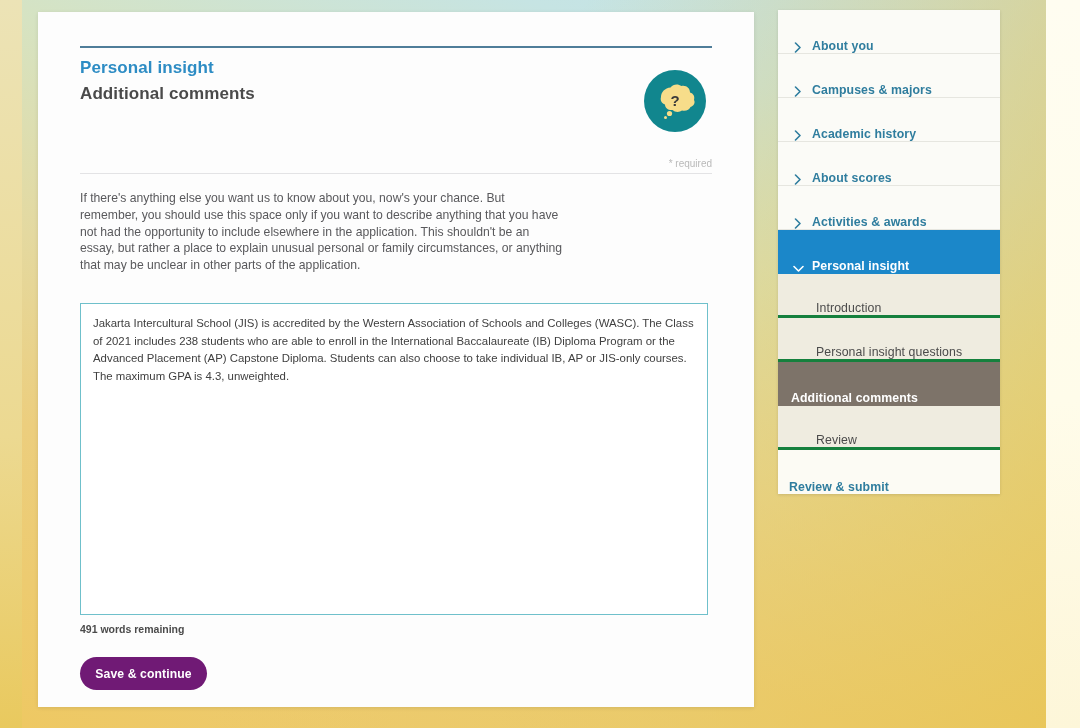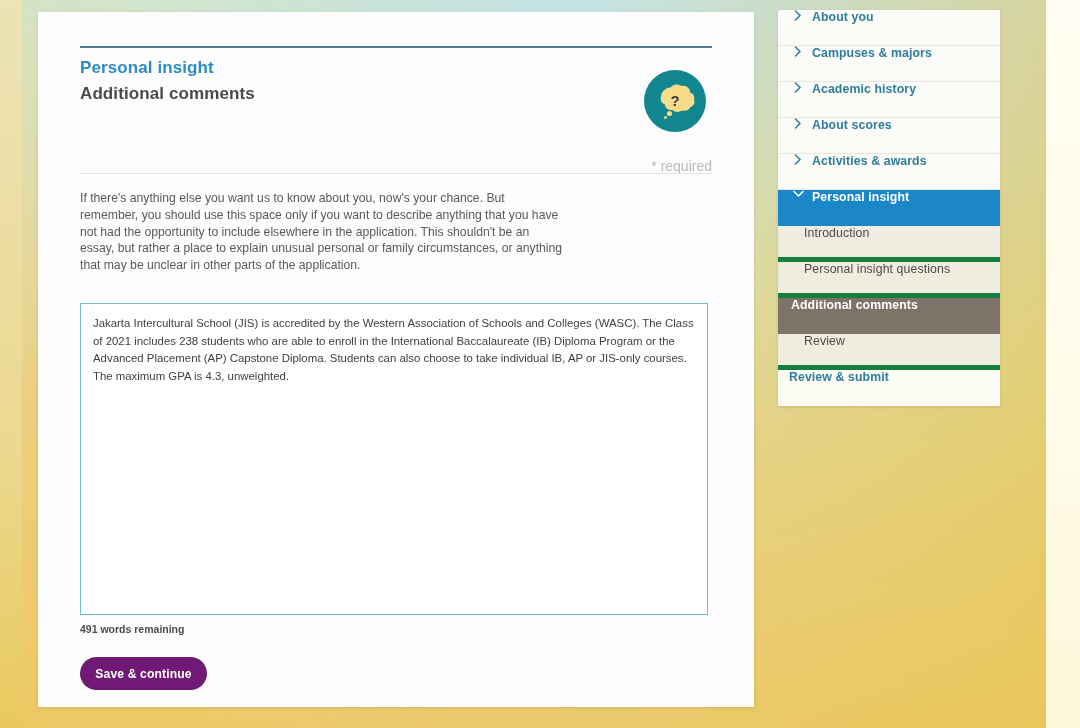--- a/index.html
+++ b/index.html
@@ -102,21 +102,21 @@
     display: flex;
     align-items: center;
     justify-content: center;
   }
   #help-icon svg { display: block; }
 
   .required-note {
     position: absolute;
     right: 42px;
     top: 146px;
-    font-size: 14px;
+    font-size: 10px;
     color: #b9b9b9;
   }
 
   .rule-div {
     position: absolute;
     left: 42px;
     top: 161px;
     width: 632px;
     height: 1px;
     background: #e3e3e5;
@@ -181,23 +181,23 @@
   
   #sidebar {
     position: absolute;
     left: 778px;
     top: 10px;
     width: 222px;
     box-shadow: 0 1px 3px rgba(0,0,0,0.12);
   }
   .nav-item {
     position: relative;
-    height: 36px;
+    height: 44px;
     display: flex;
-    align-items: flex-start;
+    align-items: flex-end;
     padding-left: 13px;
     box-sizing: border-box;
     cursor: pointer;
     border-bottom: 1px solid #e6e6e0;
   }
   .nav-item .chev {
     width: 14px;
     flex: 0 0 14px;
     display: flex;
     align-items: center;
@@ -219,22 +219,22 @@
   
   .nav-active {
     background: #1b87c9;
     border-bottom: 1px solid #1b87c9;
   }
   .nav-active .nav-label { color: #ffffff; }
 
   
   .nav-sub {
     background: #efece0;
-    padding-left: 26px;
-    border-bottom: 5px solid #15803d;
+    padding-left: 38px;
+    border-bottom: 3px solid #15803d;
   }
   .nav-sub .nav-label {
     color: #4b4b4b;
     font-weight: normal;
   }
   .nav-sub-current {
     background: #7d7369;
     border-bottom: 1px solid #7d7369;
   }
   .nav-sub-current .nav-label {

